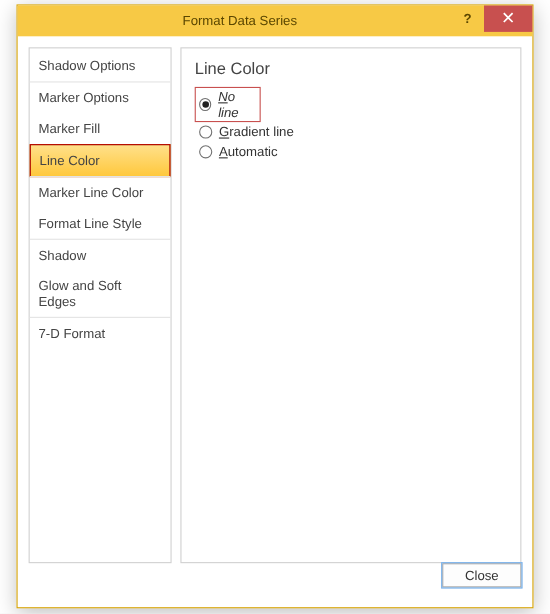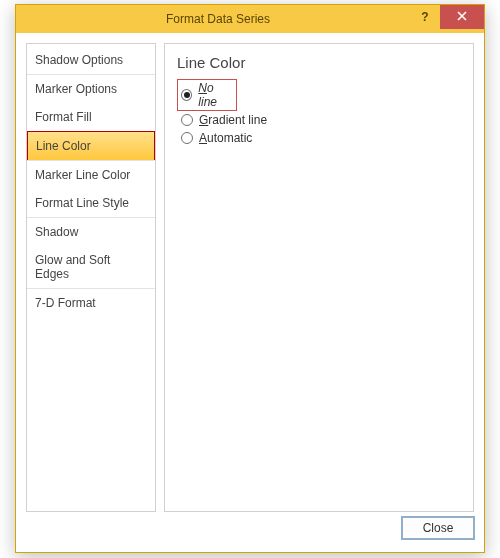--- a/index.html
+++ b/index.html
@@ -45,21 +45,21 @@
     width:12px; height:12px; border-radius:50%;
     border:1px solid #707070; display:inline-flex; align-items:center; justify-content:center;
     background:#fff;
   }
   .radio-row.checked .shape::after {
     content:""; width:6px; height:6px; border-radius:50%; background:#202020;
   }
   .radio-row .lbl { color:#333; }
   .radio-row .u { text-decoration: underline; }
   .footer {
-    height:40px; border-top:0; display:flex; justify-content:flex-end; align-items:center;
+    height:40px; border-top:0; display:flex; justify-content:flex-end; 
     padding: 0 10px 8px 10px;
   }
   .btn {
     min-width:72px; height:22px; border:1px solid #a9a9a9; background:#fdfdfd;
     display:flex; align-items:center; justify-content:center; color:#333;
     box-shadow: inset 0 0 0 1px #fff;
   }
   .btn.focus { outline:1px solid #7eb4ea; box-shadow: 0 0 0 1px #bcd6f5; }
 </style>
 </head>
@@ -81,21 +81,21 @@
         </div>
       </div>
     </div>
 
     <div class="body">
 
       <div class="sidebar">
         <div class="item">Shadow Options</div>
         <div class="sep"></div>
         <div class="item">Marker Options</div>
-        <div class="item">Format Fill</div>
+        <div class="item">Marker Fill</div>
         <div class="sep"></div>
         <div class="item selected">Line Color</div>
         <div class="sep"></div>
         <div class="item">Marker Line Color</div>
         <div class="item">Format Line Style</div>
         <div class="sep"></div>
         <div class="item">Shadow</div>
         <div class="item">Glow and Soft Edges</div>
         <div class="sep"></div>
         <div class="item">7-D Format</div>

